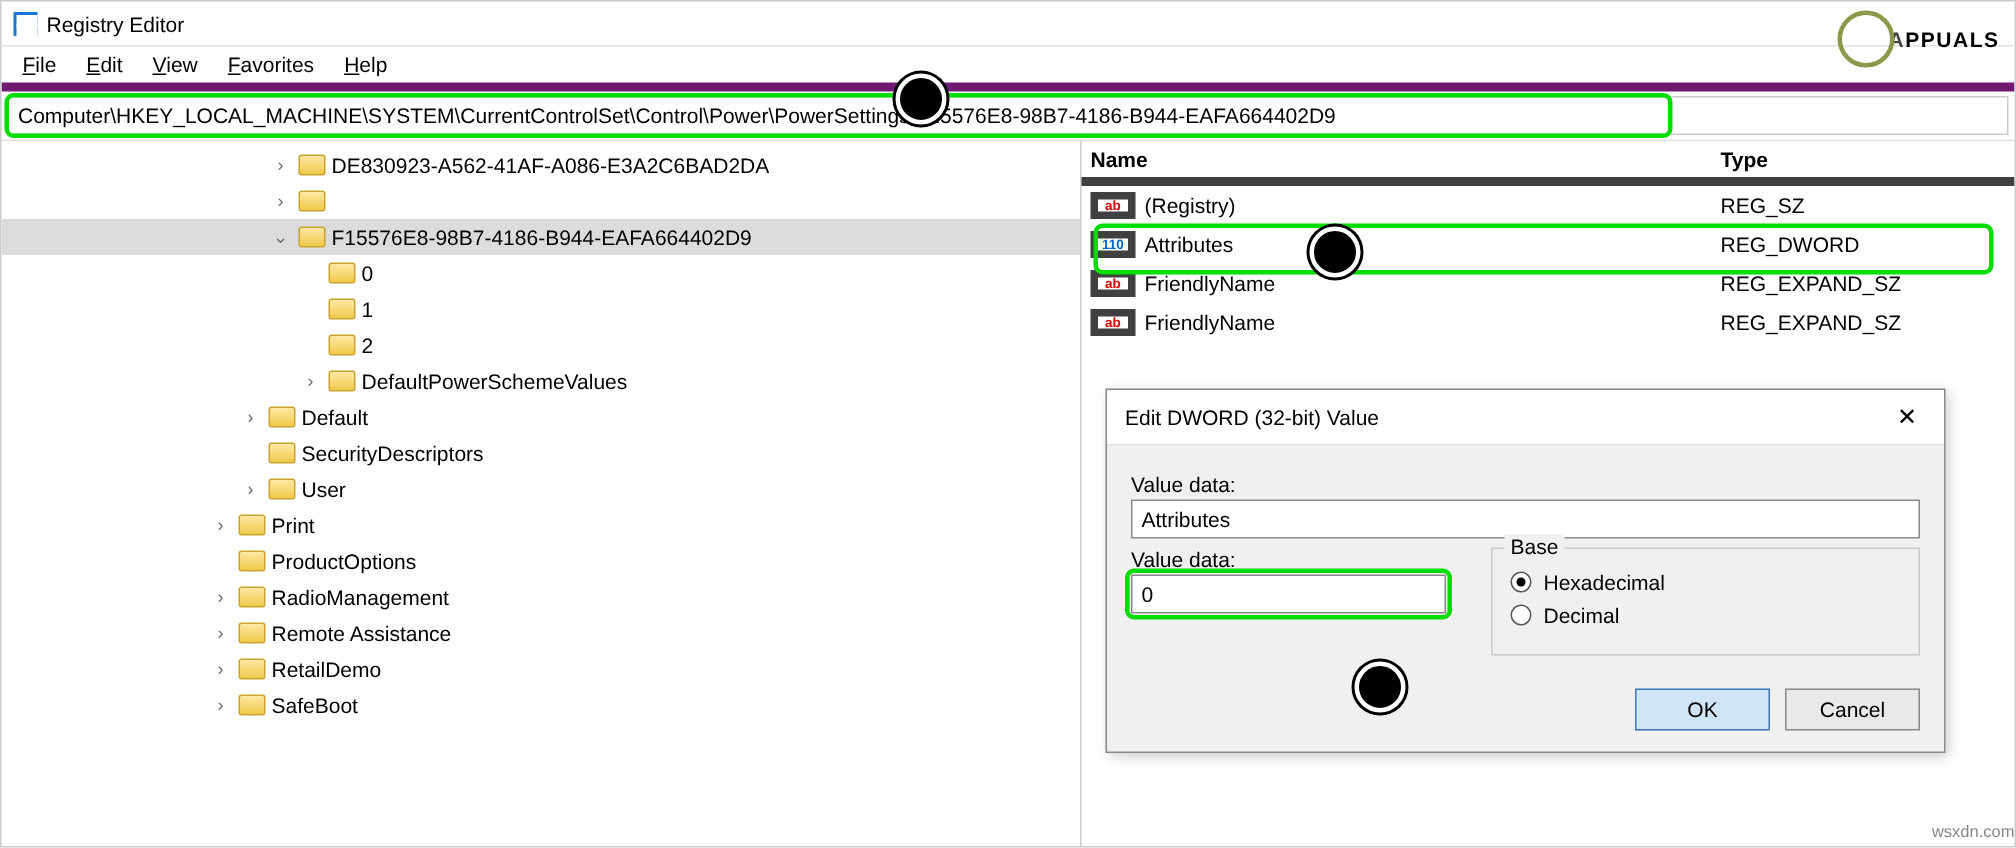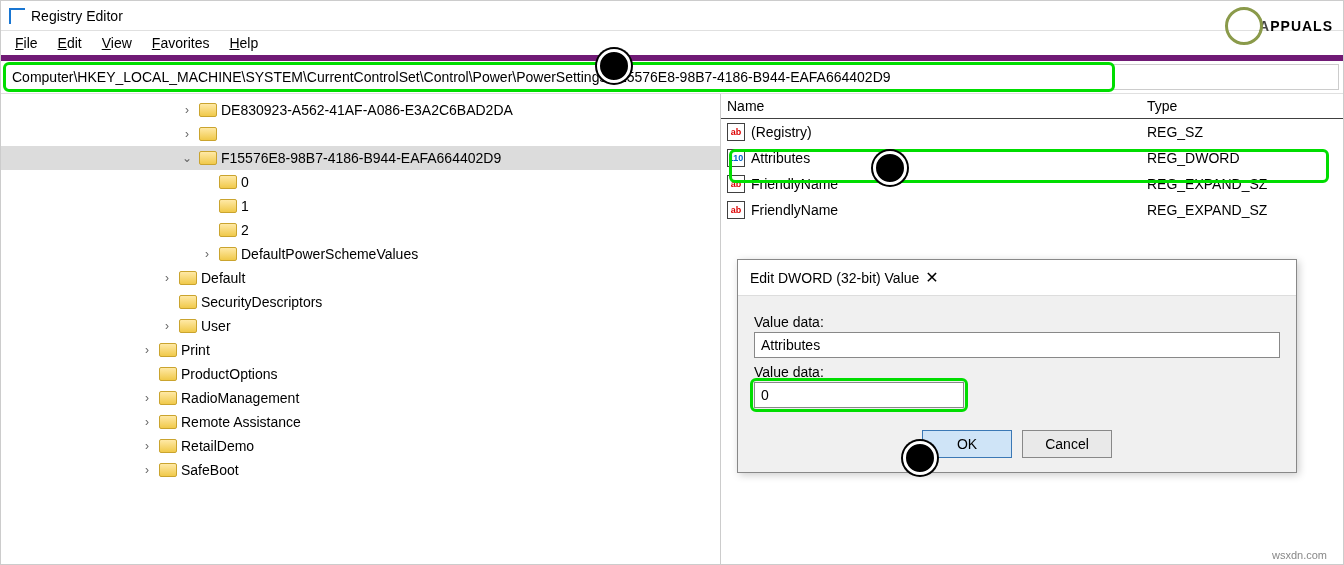--- a/index.html
+++ b/index.html
@@ -14,48 +14,48 @@
 .addressbar{height:26px;border:1px solid #ccc;padding:2px 6px;width:100%;display:flex;align-items:center;background:#fff}
 .hl-green{border:3px solid #0d0;border-radius:6px;position:absolute;pointer-events:none}
 .main{display:flex;height:calc(100% - 92px)}
 .tree{width:720px;border-right:1px solid #ccc;overflow:hidden;padding-top:4px}
 .tree-row{display:flex;align-items:center;height:24px;white-space:nowrap}
 .tree-row .sp{display:inline-block}
 .exp{width:16px;height:16px;display:inline-flex;align-items:center;justify-content:center;color:#666;font-size:12px;cursor:default}
 .folder{width:18px;height:14px;background:linear-gradient(#ffe9a6,#f0c94a);border:1px solid #caa42e;border-radius:2px;margin:0 4px;flex-shrink:0}
 .tree-row.sel{background:#dcdcdc}
 .values{flex:1;position:relative}
-.val-head{display:flex;padding:4px 6px;border-bottom:1px solid #404040;font-weight:400;color:#000}
+.val-head{display:flex;padding:4px 6px;border-bottom:6px solid #404040;font-weight:700;color:#000}
 .val-head .c1{width:420px}
 .val-row{display:flex;align-items:center;height:26px;padding:0 6px}
 .val-row .c1{width:420px;display:flex;align-items:center;gap:6px}
-.ico-str{width:18px;height:18px;border:1px solid #404040;background:#fff;display:flex;align-items:center;justify-content:center;font-size:9px;font-weight:bold}
+.ico-str{width:30px;height:18px;border:5px solid #404040;background:#fff;display:flex;align-items:center;justify-content:center;font-size:9px;font-weight:bold}
 .ico-str.ab{color:#d00}
 .ico-str.dw{color:#06c}
 .dialog{position:absolute;left:736px;top:258px;width:560px;background:#f0f0f0;border:1px solid #888;box-shadow:2px 2px 8px rgba(0,0,0,.2)}
-.dlg-title{display:flex;align-items:center;padding:8px 12px;background:#fff;border-bottom:1px solid #ddd}
+.dlg-title{display:flex;justify-content:space-between;align-items:center;padding:8px 12px;background:#fff;border-bottom:1px solid #ddd}
 .dlg-close{font-size:16px;padding:0 6px;cursor:default}
 .dlg-body{padding:12px 16px}
 .dlg-body label{display:block;margin-top:6px;margin-bottom:2px}
 .dlg-body input[type=text]{width:100%;height:26px;border:1px solid #888;padding:0 6px;background:#fff}
 .dlg-row2{display:flex;gap:30px;}
 .dlg-col{flex:1}
 .dlg-col.small{flex:0 0 210px}
 .base-box{border:1px solid #ccc;padding:8px 12px 12px;position:relative;margin-top:6px}
 .base-box legend{position:absolute;top:-10px;left:8px;background:#f0f0f0;padding:0 4px}
 .radio-row{display:flex;align-items:center;gap:8px;margin:6px 0}
 .radio{width:14px;height:14px;border:1px solid #555;border-radius:50%;display:inline-flex;align-items:center;justify-content:center;background:#fff}
 .radio.checked::after{content:"";width:6px;height:6px;background:#000;border-radius:50%}
-.dlg-buttons{display:flex;justify-content:center;gap:10px;padding:10px 16px 14px}
+.dlg-buttons{display:flex;justify-content:flex-end;gap:10px;padding:10px 16px 14px}
 .btn{min-width:90px;height:28px;border:1px solid #888;background:#e9e9e9;display:flex;align-items:center;justify-content:center;cursor:default}
 .btn.primary{background:#cfe4f7;border-color:#3b78b5}
 .callout{position:absolute;width:34px;height:34px;border-radius:50%;background:#000;border:3px solid #fff;box-shadow:0 0 0 2px #000;color:#fff;display:flex;align-items:center;justify-content:center;font-weight:bold;font-size:18px;z-index:50}
 .watermark{position:absolute;right:10px;top:6px;display:flex;align-items:center;font-size:28px;font-weight:600;color:#888;letter-spacing:1px}
 .watermark .face{width:38px;height:38px;border:3px solid #8a9a4a;border-radius:50%;margin-right:-4px;position:relative}
-.credit{position:absolute;right:16px;bottom:3px;font-size:11px;color:#888}
+.credit{position:absolute;right:0;bottom:3px;font-size:11px;color:#888}
 </style>
 </head>
 <body>
 
 <div class="titlebar">
   <span class="app-icon"></span>
   <span>Registry Editor</span>
 </div>
 
 <div class="menubar">
@@ -214,20 +214,33 @@
     <label>Value data:</label>
     <input type="text" readonly="" value="Attributes" style="">
     <div class="dlg-row2">
       <div class="dlg-col small">
         <label>Value data:</label>
         <div style="position:relative">
           <input type="text" value="0" style="">
           <div class="hl-green" style="left:-4px;top:-4px;width:218px;height:34px"></div>
         </div>
       </div>
+      <div class="dlg-col">
+        <div class="base-box">
+          <legend>Base</legend>
+          <div class="radio-row">
+            <span class="radio checked"></span>
+            <span>Hexadecimal</span>
+          </div>
+          <div class="radio-row">
+            <span class="radio"></span>
+            <span>Decimal</span>
+          </div>
+        </div>
+      </div>
     </div>
   </div>
   <div class="dlg-buttons">
     <div class="btn primary">
         <span>OK</span>
       </div>
     <div class="btn">
         <span>Cancel</span>
       </div>
   </div>

